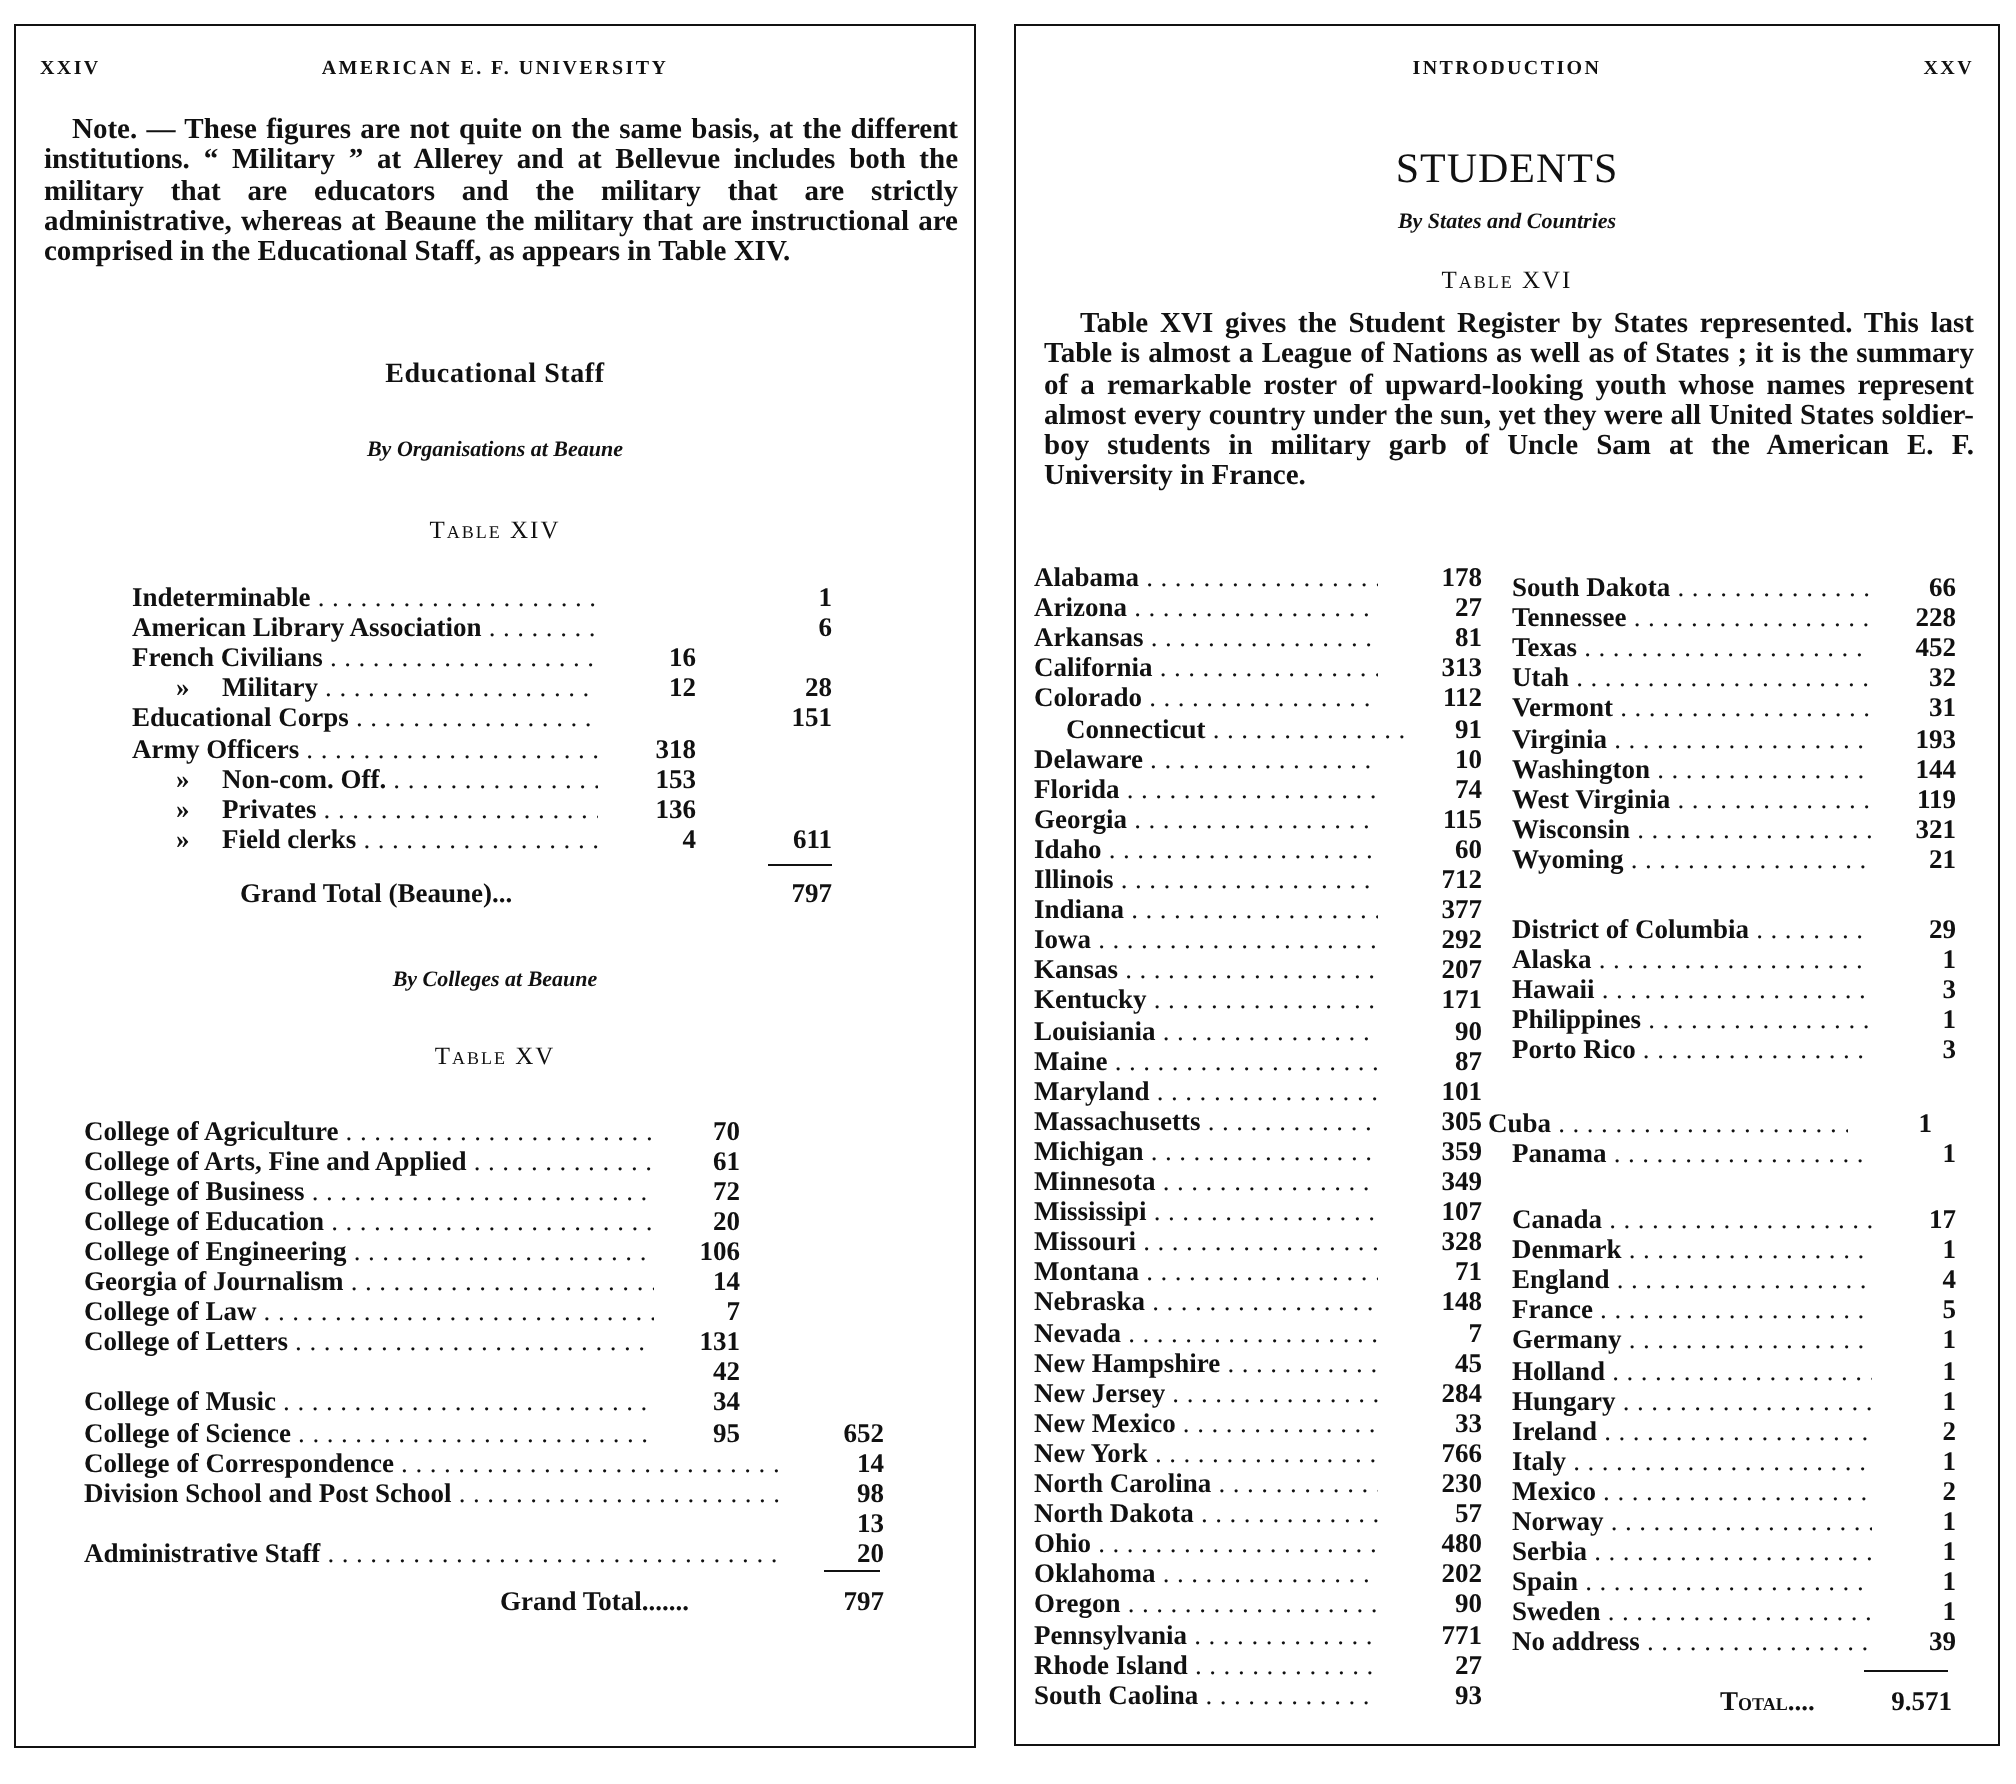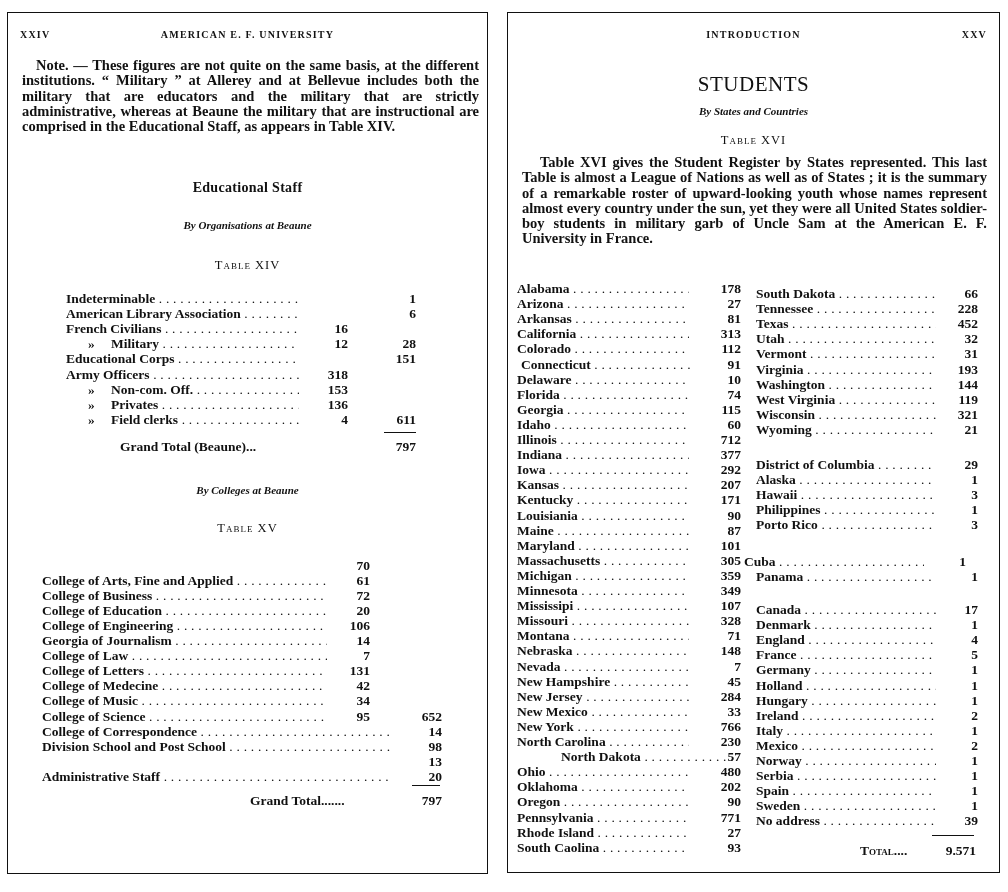--- a/index.html
+++ b/index.html
@@ -93,20 +93,21 @@
       <div class="row nodots" style="left: 112px; top: 426px; width: 310px;">
         <span class="lbl" style="left: 0px; width: 200px;">Grand Total (Beaune)...</span>
         <span class="v2" style="left: 260px; width: 36px;">797</span>
       </div>
     </div>
 
   <div class="center sub" style="top:471px">By Colleges at Beaune</div>
   <div class="center tbl-cap sc" style="top:508px">Table XV</div>
   <div id="t15">
       <div class="row" style="left: 34px; top: 545px; width: 410px;">
+        <span class="lbl" style="left: 0px; width: 285px;">College of Agriculture</span>
         <span class="v1" style="left: 298px; width: 30px;">70</span>
       </div>
       <div class="row" style="left: 34px; top: 560.05px; width: 410px;">
         <span class="lbl" style="left: 0px; width: 285px;">College of Arts, Fine and Applied</span>
         <span class="v1" style="left: 298px; width: 30px;">61</span>
       </div>
       <div class="row" style="left: 34px; top: 575.1px; width: 410px;">
         <span class="lbl" style="left: 0px; width: 285px;">College of Business</span>
         <span class="v1" style="left: 298px; width: 30px;">72</span>
       </div>
@@ -124,21 +125,20 @@
       </div>
       <div class="row" style="left: 34px; top: 635.3px; width: 410px;">
         <span class="lbl" style="left: 0px; width: 285px;">College of Law</span>
         <span class="v1" style="left: 298px; width: 30px;">7</span>
       </div>
       <div class="row" style="left: 34px; top: 650.35px; width: 410px;">
         <span class="lbl" style="left: 0px; width: 285px;">College of Letters</span>
         <span class="v1" style="left: 298px; width: 30px;">131</span>
       </div>
       <div class="row" style="left: 34px; top: 665.4px; width: 410px;">
-        <span class="lbl" style="left: 0px; width: 285px;">College of Medecine</span>
         <span class="v1" style="left: 298px; width: 30px;">42</span>
       </div>
       <div class="row" style="left: 34px; top: 680.45px; width: 410px;">
         <span class="lbl" style="left: 0px; width: 285px;">College of Music</span>
         <span class="v1" style="left: 298px; width: 30px;">34</span>
       </div>
       <div class="row" style="left: 34px; top: 695.5px; width: 410px;">
         <span class="lbl" style="left: 0px; width: 285px;">College of Science</span>
         <span class="v1" style="left: 298px; width: 30px;">95</span>
         <span class="v2" style="left: 364px; width: 36px;">652</span>
@@ -190,21 +190,21 @@
       </div>
       <div class="row" style="left: 9px; top: 313.3px; width: 220px;">
         <span class="lbl" style="left: 0px; width: 172px;">California</span>
         <span class="v2" style="left: 188px; width: 36px;">313</span>
       </div>
       <div class="row" style="left: 9px; top: 328.4px; width: 220px;">
         <span class="lbl" style="left: 0px; width: 172px;">Colorado</span>
         <span class="v2" style="left: 188px; width: 36px;">112</span>
       </div>
       <div class="row" style="left: 9px; top: 343.5px; width: 220px;">
-        <span class="lbl" style="left: 4px; width: 172px;">Connecticut</span>
+        <span class="lbl" style="left: 16px; width: 172px;">Connecticut</span>
         <span class="v2" style="left: 188px; width: 36px;">91</span>
       </div>
       <div class="row" style="left: 9px; top: 358.6px; width: 220px;">
         <span class="lbl" style="left: 0px; width: 172px;">Delaware</span>
         <span class="v2" style="left: 188px; width: 36px;">10</span>
       </div>
       <div class="row" style="left: 9px; top: 373.7px; width: 220px;">
         <span class="lbl" style="left: 0px; width: 172px;">Florida</span>
         <span class="v2" style="left: 188px; width: 36px;">74</span>
       </div>
@@ -294,21 +294,21 @@
       </div>
       <div class="row" style="left: 9px; top: 705.9px; width: 220px;">
         <span class="lbl" style="left: 0px; width: 172px;">New York</span>
         <span class="v2" style="left: 188px; width: 36px;">766</span>
       </div>
       <div class="row" style="left: 9px; top: 721px; width: 220px;">
         <span class="lbl" style="left: 0px; width: 172px;">North Carolina</span>
         <span class="v2" style="left: 188px; width: 36px;">230</span>
       </div>
       <div class="row" style="left: 9px; top: 736.1px; width: 220px;">
-        <span class="lbl" style="left: 0px; width: 172px; margin-left: 44px;">North Dakota</span>
+        <span class="lbl" style="left: 0px; width: 172px;">North Dakota</span>
         <span class="v2" style="left: 188px; width: 36px;">57</span>
       </div>
       <div class="row" style="left: 9px; top: 751.2px; width: 220px;">
         <span class="lbl" style="left: 0px; width: 172px;">Ohio</span>
         <span class="v2" style="left: 188px; width: 36px;">480</span>
       </div>
       <div class="row" style="left: 9px; top: 766.3px; width: 220px;">
         <span class="lbl" style="left: 0px; width: 172px;">Oklahoma</span>
         <span class="v2" style="left: 188px; width: 36px;">202</span>
       </div>

